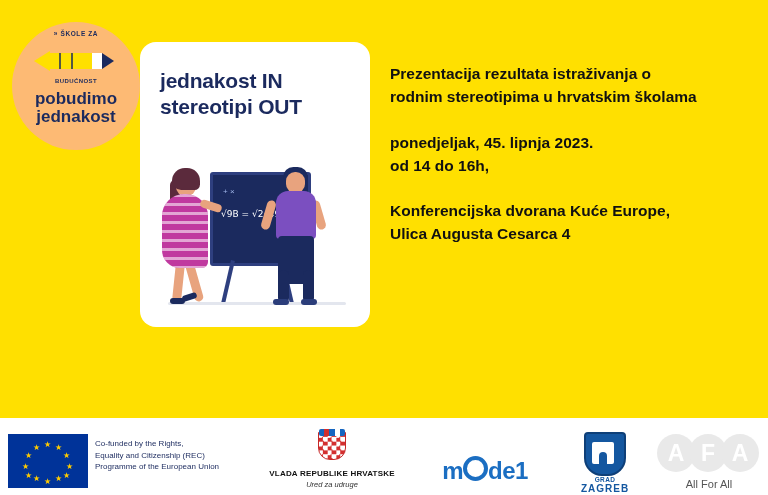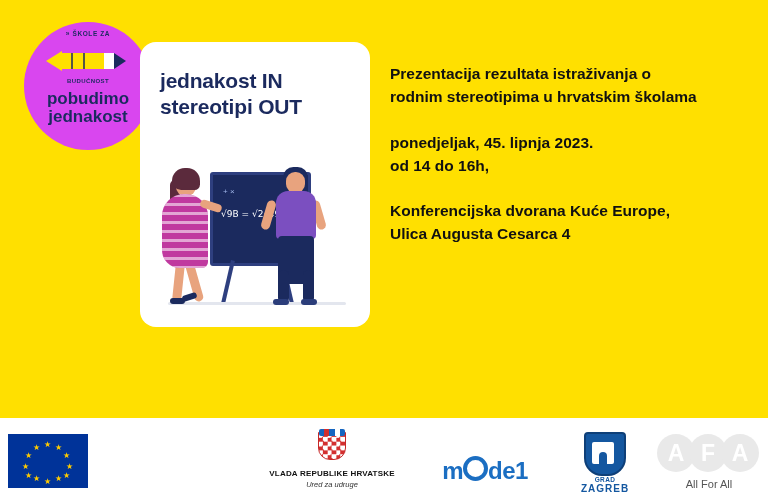--- a/index.html
+++ b/index.html
@@ -184,25 +184,25 @@
   .fig-m-shoe.b { left: 161px; }
   .fig-m-arm {
     position: absolute; background: #e8a37e; border-radius: 5px;
   }
   .fig-m-arm.l { left: 124px; top: 50px; width: 9px; height: 30px; transform: rotate(16deg); }
   .fig-m-arm.r { left: 174px; top: 50px; width: 9px; height: 30px; transform: rotate(-16deg); }
 
   
   .badge {
     position: absolute;
-    left: 24px;
+    left: 12px;
     top: 22px;
     width: 128px;
     height: 128px;
-    background: #d946ef;
+    background: #fdba74;
     border-radius: 50%;
     color: #1b2a5e;
     overflow: hidden;
   }
   .badge-top {
     position: absolute;
     left: 0; top: 8px;
     width: 128px;
     text-align: center;
     font-size: 6.5px;
@@ -506,20 +506,25 @@
         <span class="eu-star" style="left:58px; top:29px;">★</span>
         <span class="eu-star" style="left:55px; top:38px;">★</span>
         <span class="eu-star" style="left:47px; top:41px;">★</span>
         <span class="eu-star" style="left:36px; top:44px;">★</span>
         <span class="eu-star" style="left:25px; top:41px;">★</span>
         <span class="eu-star" style="left:17px; top:38px;">★</span>
         <span class="eu-star" style="left:14px; top:29px;">★</span>
         <span class="eu-star" style="left:17px; top:18px;">★</span>
         <span class="eu-star" style="left:25px; top:10px;">★</span>
       </div>
+      <div class="eu-text">
+        <div>Co-funded by the Rights,</div>
+        <div>Equality and Citizenship (REC)</div>
+        <div>Programme of the European Union</div>
+      </div>
 
       <div class="hr-gov">
         <div class="hr-coat">
           <div class="hr-crown"></div>
           <div class="hr-check"></div>
         </div>
         <div class="hr-title">VLADA REPUBLIKE HRVATSKE</div>
         <div class="hr-sub">Ured za udruge</div>
       </div>
 

